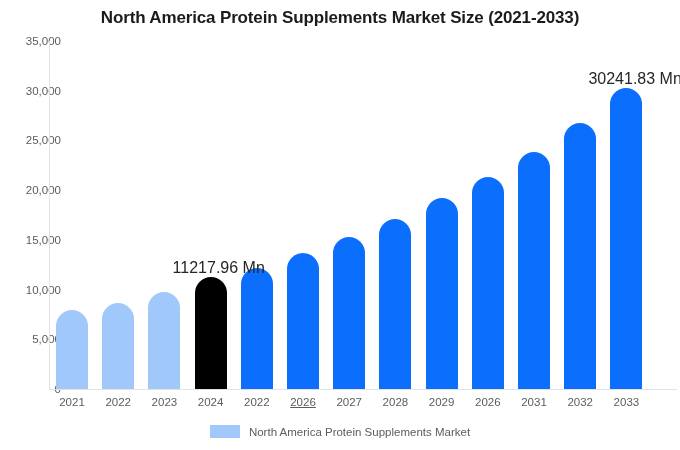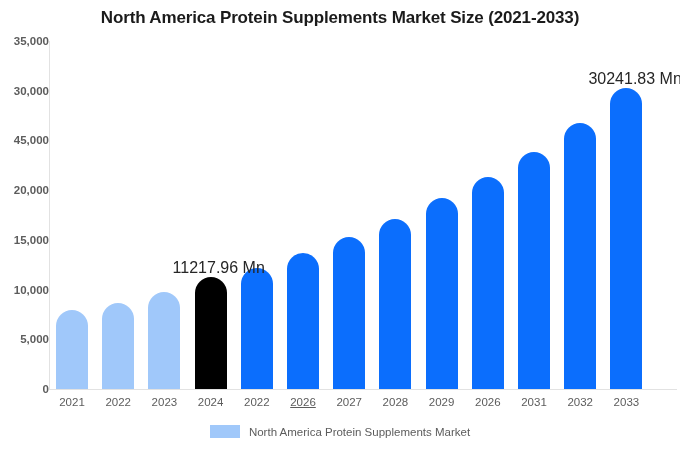--- a/index.html
+++ b/index.html
@@ -68,25 +68,24 @@
     right: 0;
     width: 44px;
     text-align: right;
     font-size: 11.5px;
     color: #5c5c5c;
     transform: translateY(-50%);
     white-space: nowrap;
   }
   #yaxis {
     position: absolute;
-    left: 4px;
+    left: 16px;
     top: 0;
     width: 45px;
     height: 316px;
-    font-weight: bold;
   }
 
   
   .bar-slot {
     position: absolute;
     bottom: 0;
     width: 32px;
   }
   .bar {
     position: absolute;
@@ -145,21 +144,21 @@
 </head>
 <body>
 
 <div id="chart-root">
 
   <div id="chart-title">North America Protein Supplements Market Size (2021-2033)</div>
 
   <div id="yaxis">
       <div class="ytick" style="top: 41px;">35,000</div>
       <div class="ytick" style="top: 90.7143px; padding-left: 32px;">30,000</div>
-      <div class="ytick" style="top: 140.429px;">45,000</div>
+      <div class="ytick" style="top: 140.429px;">25,000</div>
       <div class="ytick" style="top: 190.143px; text-align: right;">20,000</div>
       <div class="ytick" style="top: 239.857px;">15,000</div>
       <div class="ytick" style="top: 289.571px; padding-left: 16px;">10,000</div>
       <div class="ytick" style="top: 339.286px;">5,000</div>
       <div class="ytick" style="top: 389px;">0</div>
     </div>
   <div id="axis-line"></div>
   <div id="baseline"></div>
 
   <div id="plot"></div>

